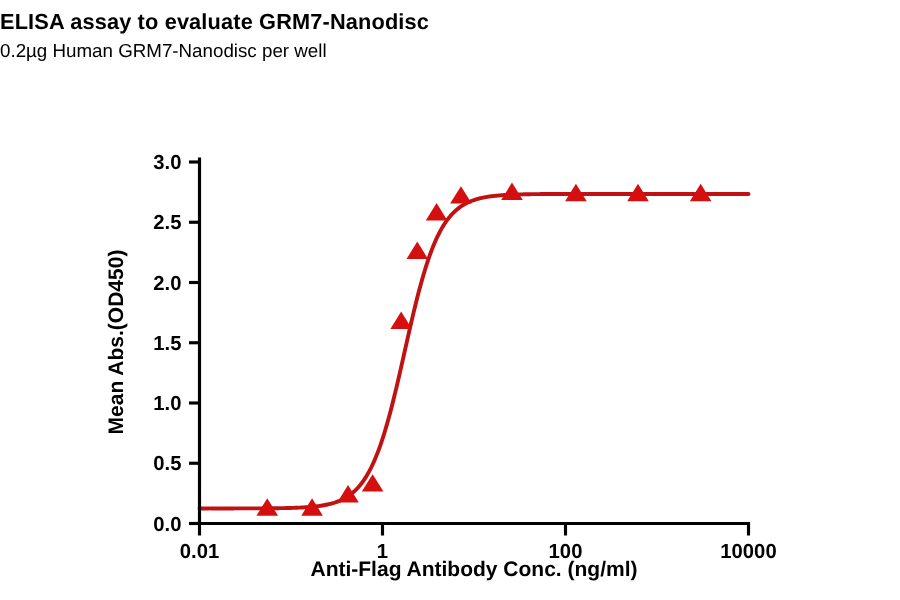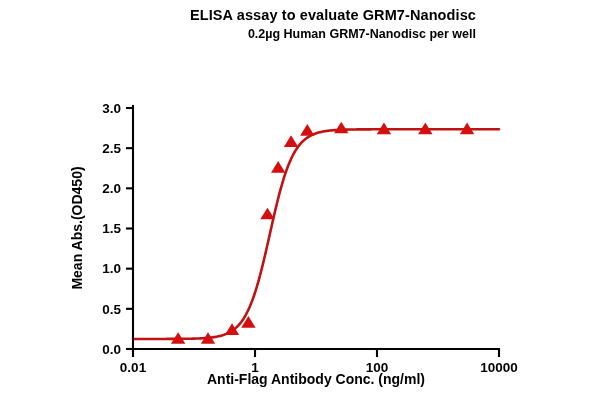--- a/index.html
+++ b/index.html
@@ -17,32 +17,32 @@
     position: relative;
     width: 600px;
     height: 400px;
     background: #ffffff;
   }
   .title-block {
     position: absolute;
     left: 0;
     top: 6px;
     width: 476px;
-    text-align: right;
+    text-align: left;
   }
   .chart-title {
     font-size: 14.5px;
     font-weight: bold;
     color: #000000;
     letter-spacing: 0.1px;
     line-height: 1.25;
   }
   .chart-subtitle {
     font-size: 12.5px;
-    font-weight: bold;
+    font-weight: normal;
     color: #000000;
     line-height: 1.3;
     margin-top: 2px;
   }
   #plot-svg {
     position: absolute;
     left: 0;
     top: 0;
   }
   .axis-line {

